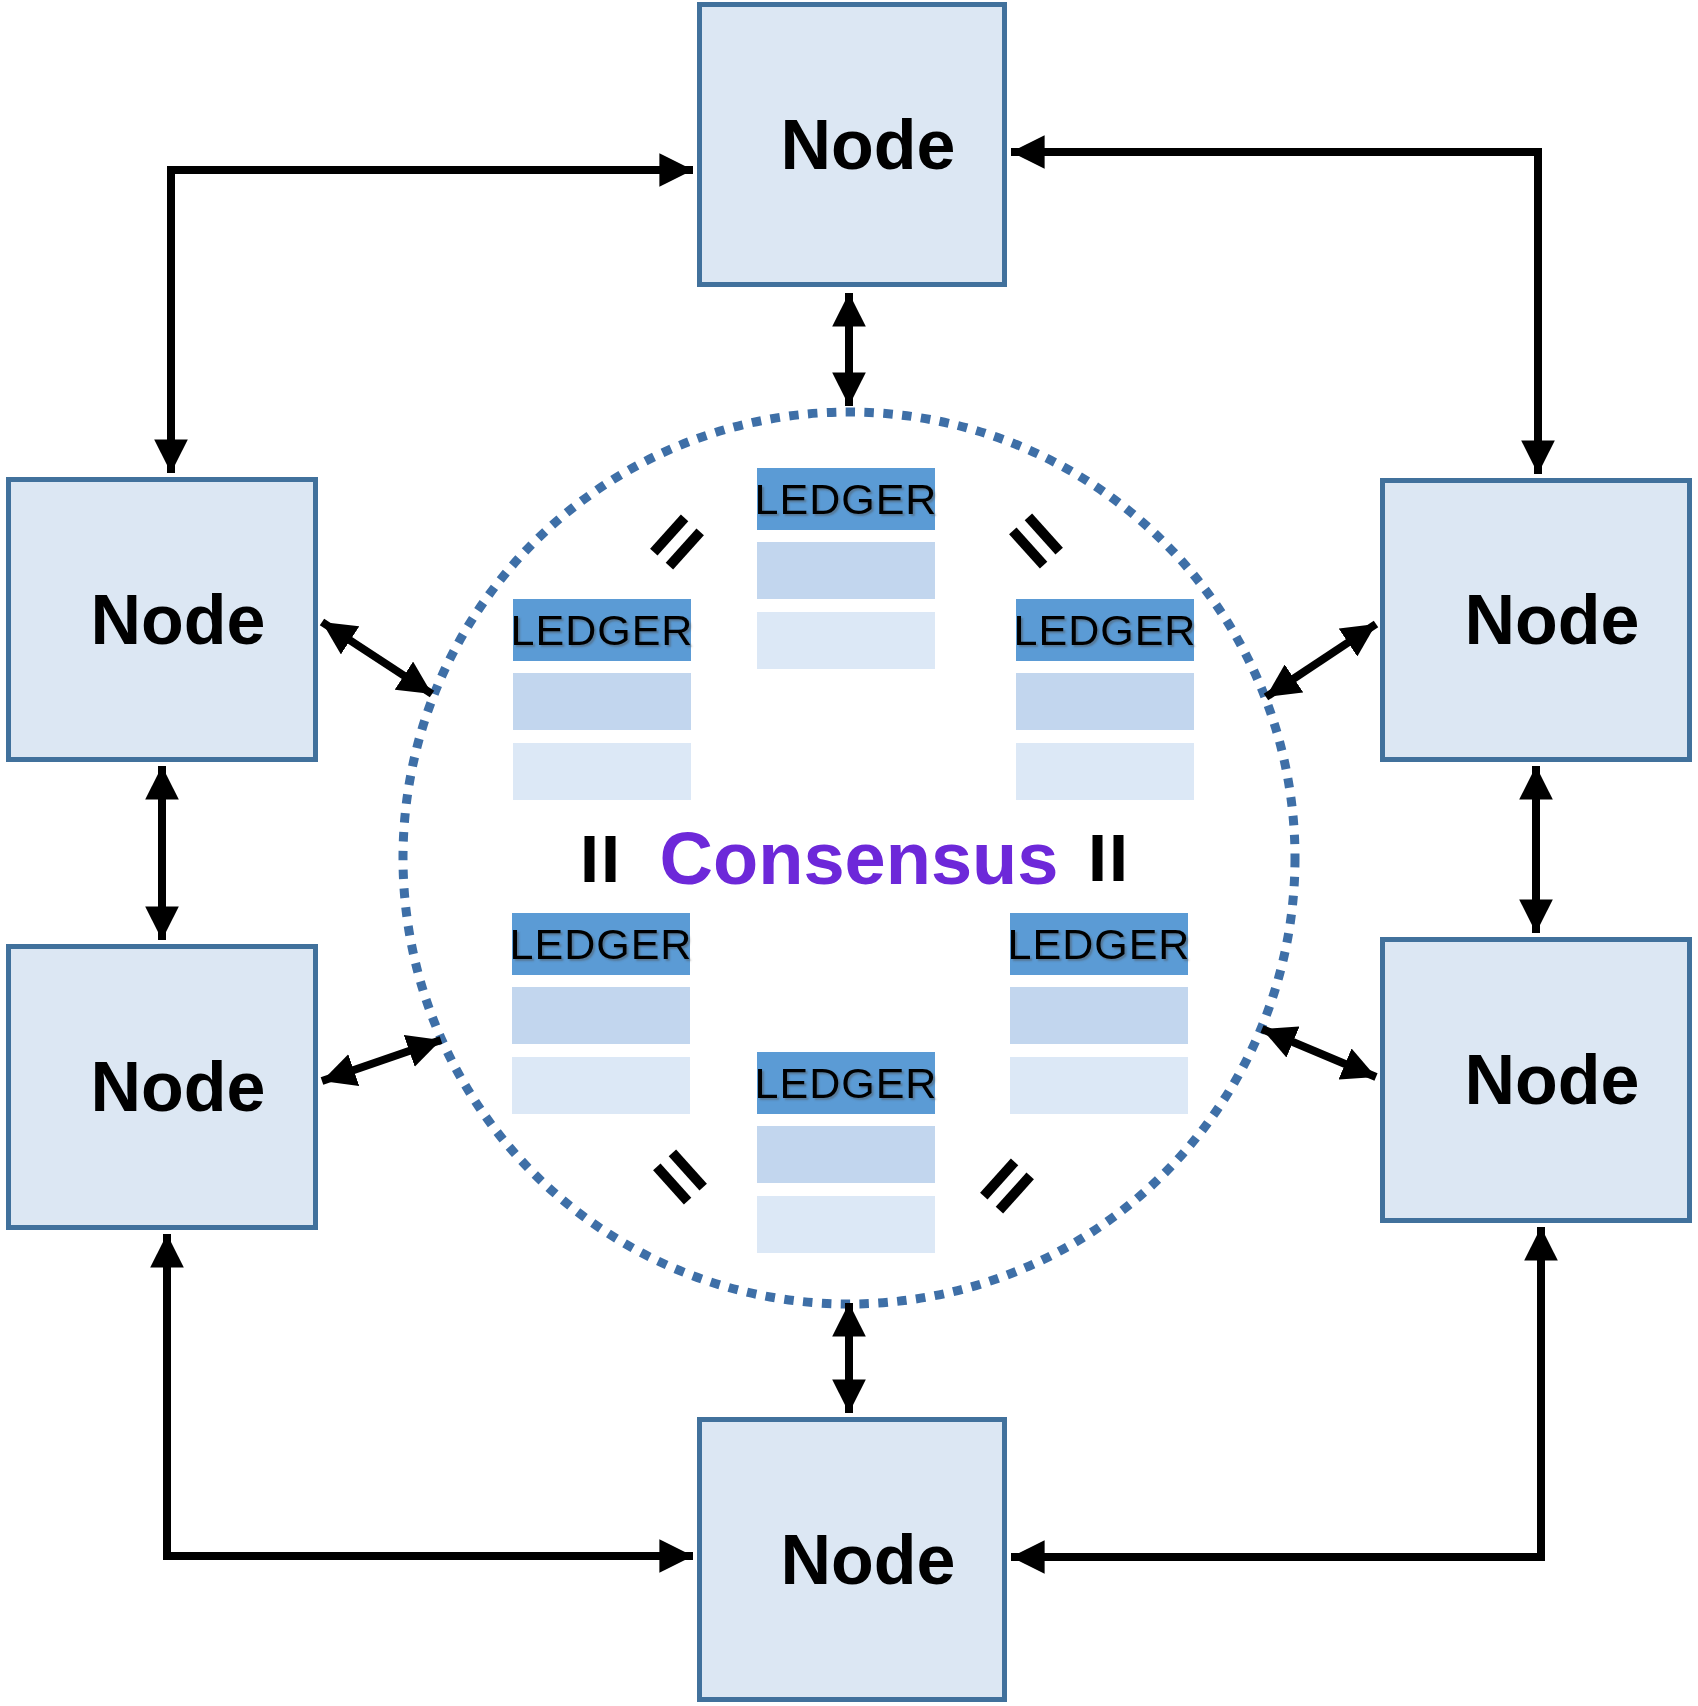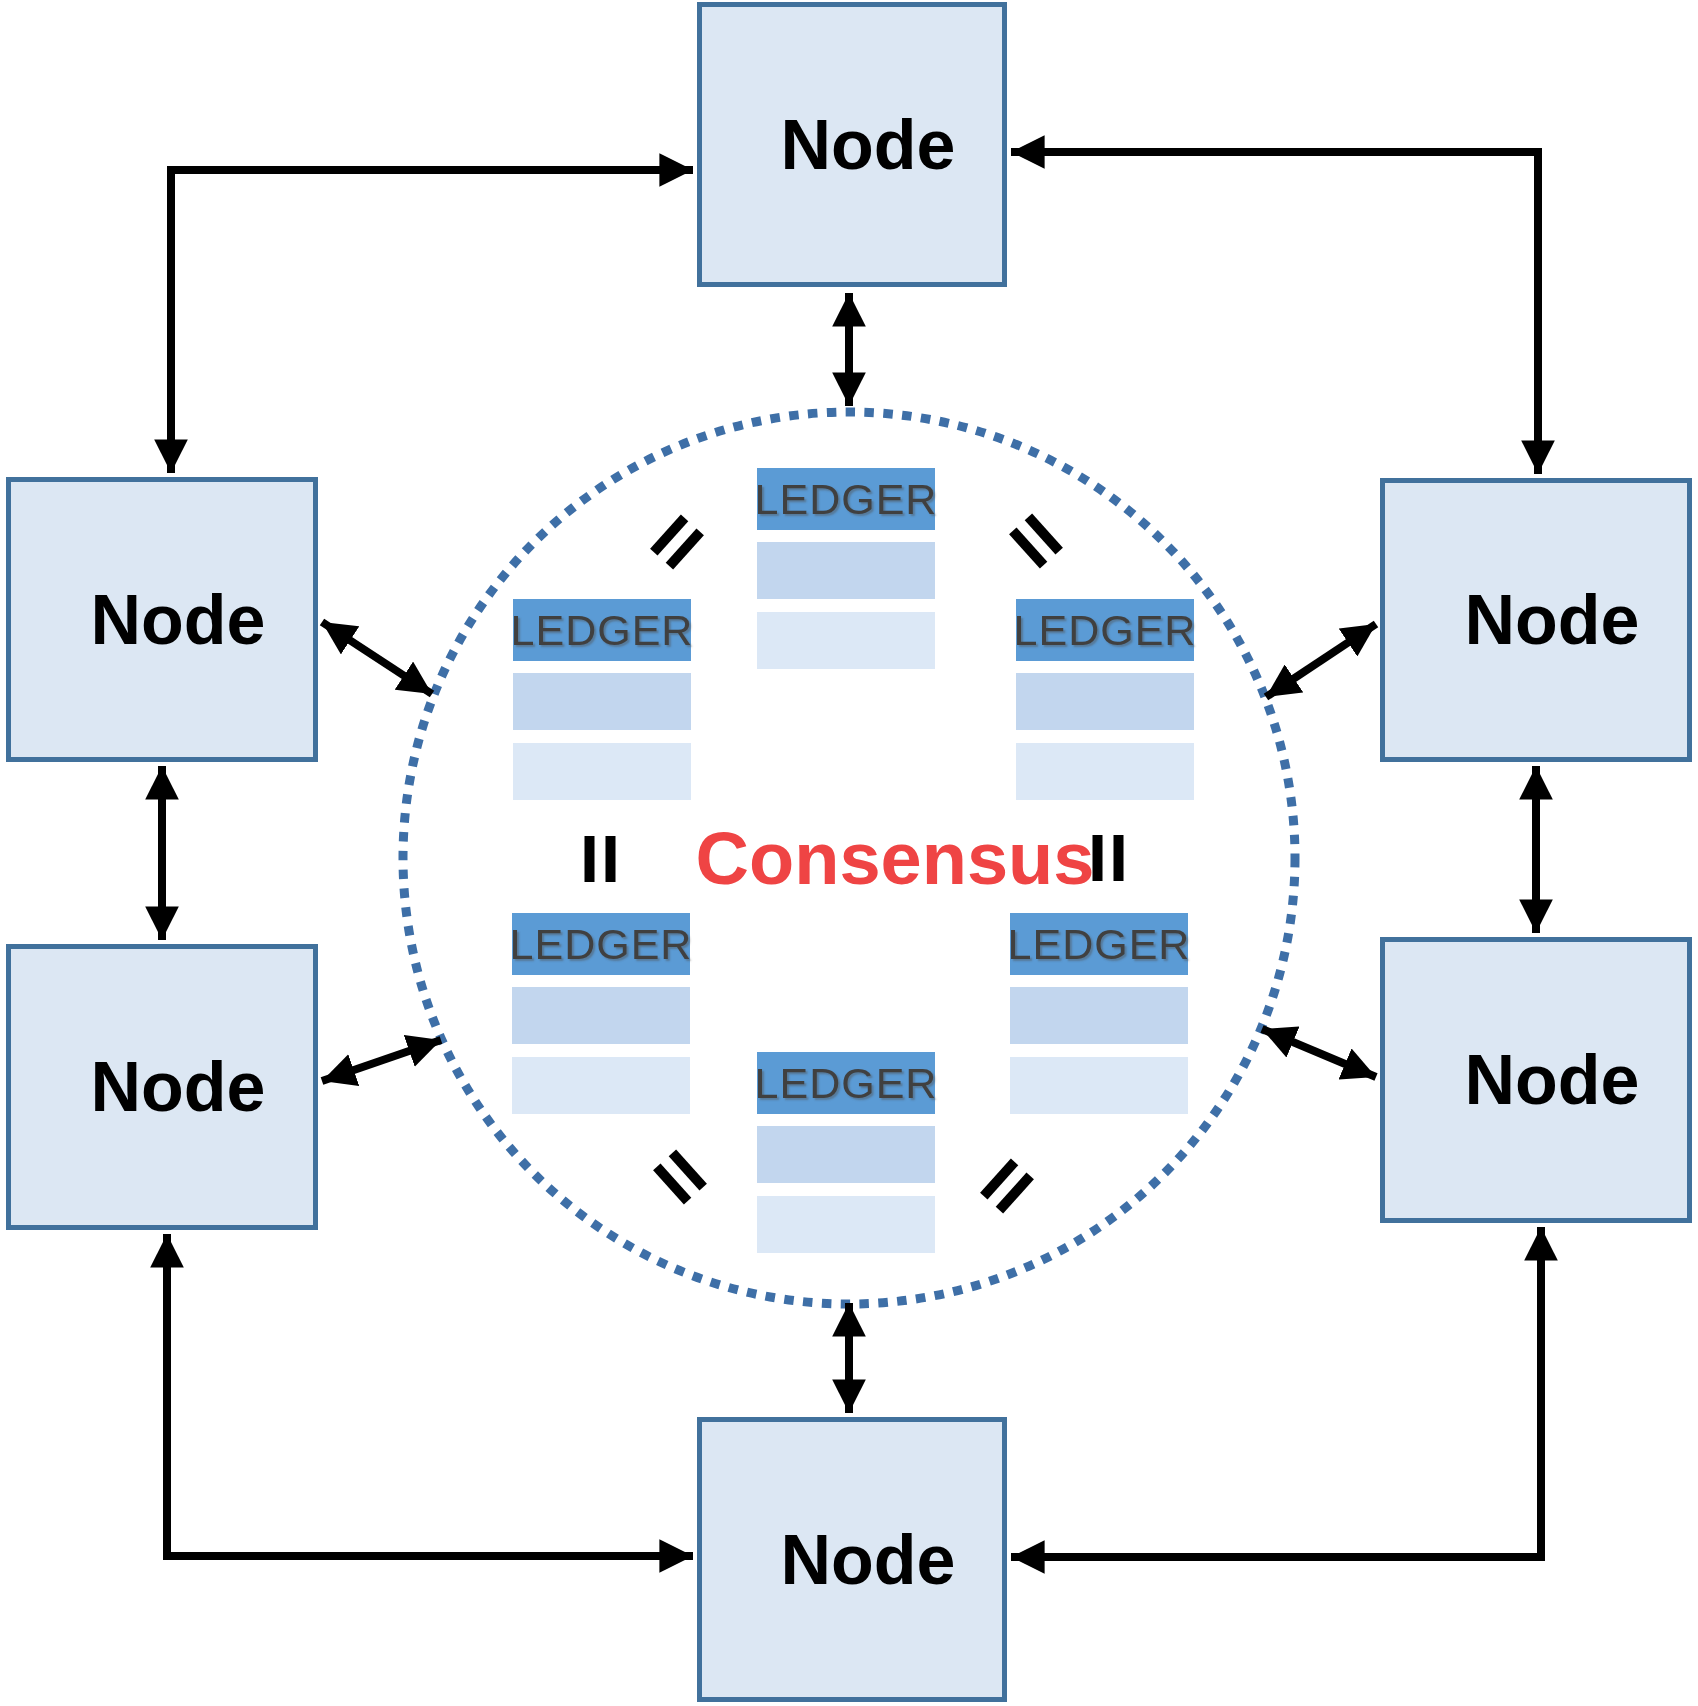--- a/index.html
+++ b/index.html
@@ -4,31 +4,31 @@
 <style>
   html,body{margin:0;padding:0;background:#fff;}
   body{width:1698px;height:1706px;position:relative;overflow:hidden;
        font-family:"Liberation Sans",sans-serif;}
   .stage{position:absolute;left:0;top:0;width:1698px;height:1706px;}
   .layer{position:absolute;left:0;top:0;}
   .node{position:absolute;box-sizing:border-box;background:#dce7f3;
         border:5px solid #41719c;display:flex;align-items:center;justify-content:center;padding-left:32px;}
   .node span{font-size:70px;font-weight:bold;color:#000;}
   .ledger{position:absolute;width:178px;}
-  .ledger-header{height:62px;background:#5b9bd5;color:#404040;font-size:43px;
+  .ledger-header{height:62px;background:#5b9bd5;color:#000000;font-size:43px;
         display:flex;align-items:center;justify-content:center;letter-spacing:1px;
         text-shadow:2px 2px 2px rgba(80,80,80,0.45);margin-bottom:12px;}
   .ledger-row{height:57px;margin-bottom:13px;}
   .row-medium{background:#c2d6ee;}
   .row-light{background:#dce8f6;}
   .equals{position:absolute;width:46px;height:31px;display:flex;flex-direction:column;
         justify-content:space-between;}
   .equals .bar{display:block;width:100%;height:10px;background:#000;}
   .consensus{position:absolute;left:859px;top:858px;transform:translate(-50%,-50%);
-        font-size:74px;font-weight:bold;color:#ef4444;white-space:nowrap;margin-left:36px;}
+        font-size:74px;font-weight:bold;color:#6d28d9;white-space:nowrap;}
 </style>
 </head>
 <body>
 
 <div class="stage">
 
   <svg class="layer" width="1698" height="1706">
     <defs>
       <marker id="ah" viewBox="0 0 10 10" refX="10" refY="5" markerWidth="4.2" markerHeight="4.2" orient="auto-start-reverse" markerUnits="strokeWidth">
         <path d="M0,0 L10,5 L0,10 z" fill="#000"></path>

